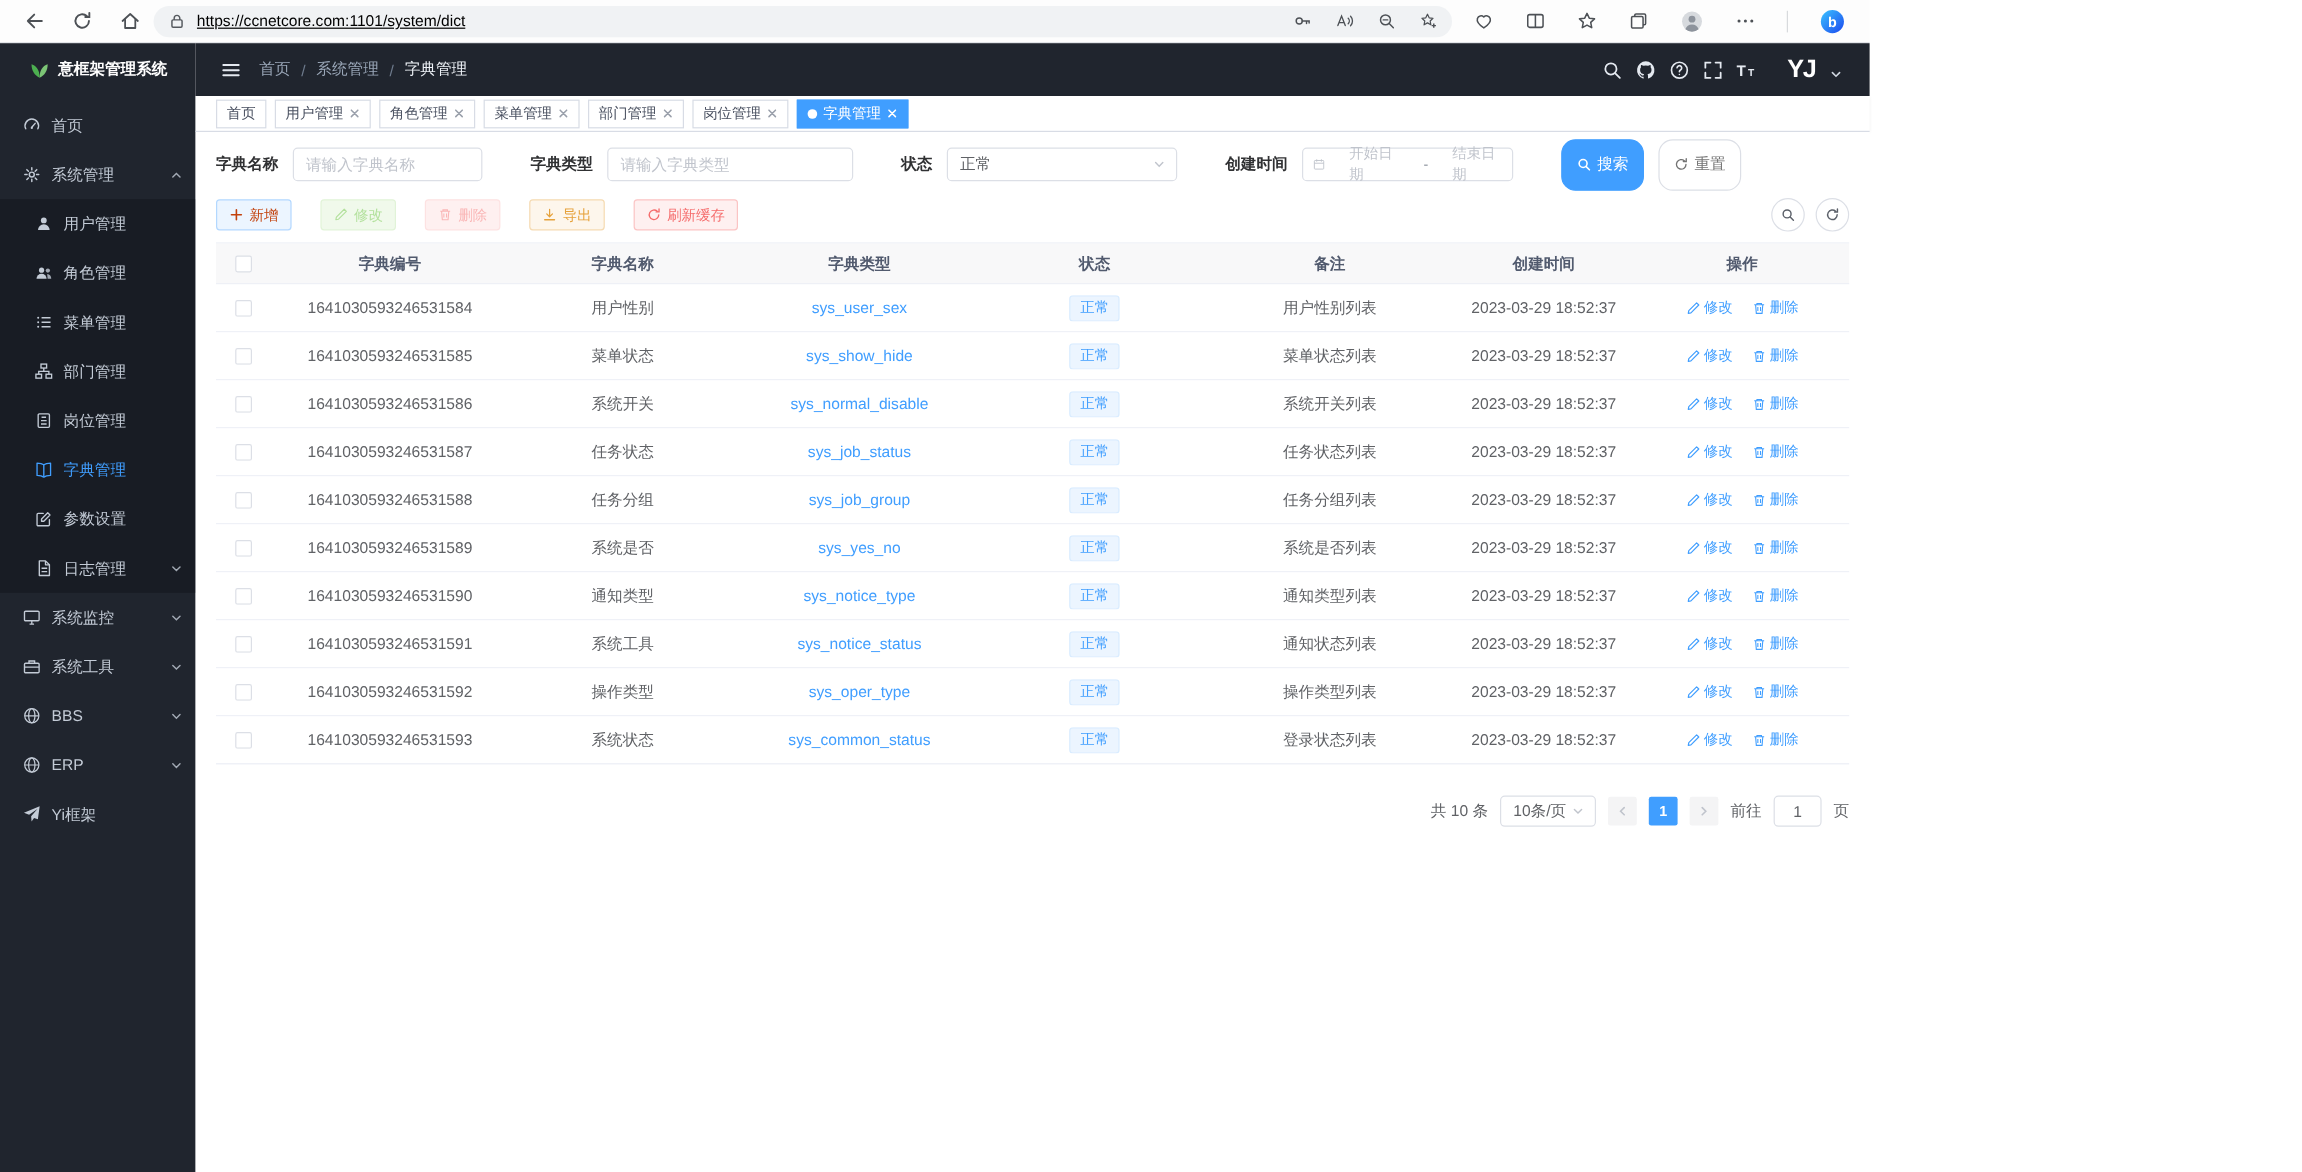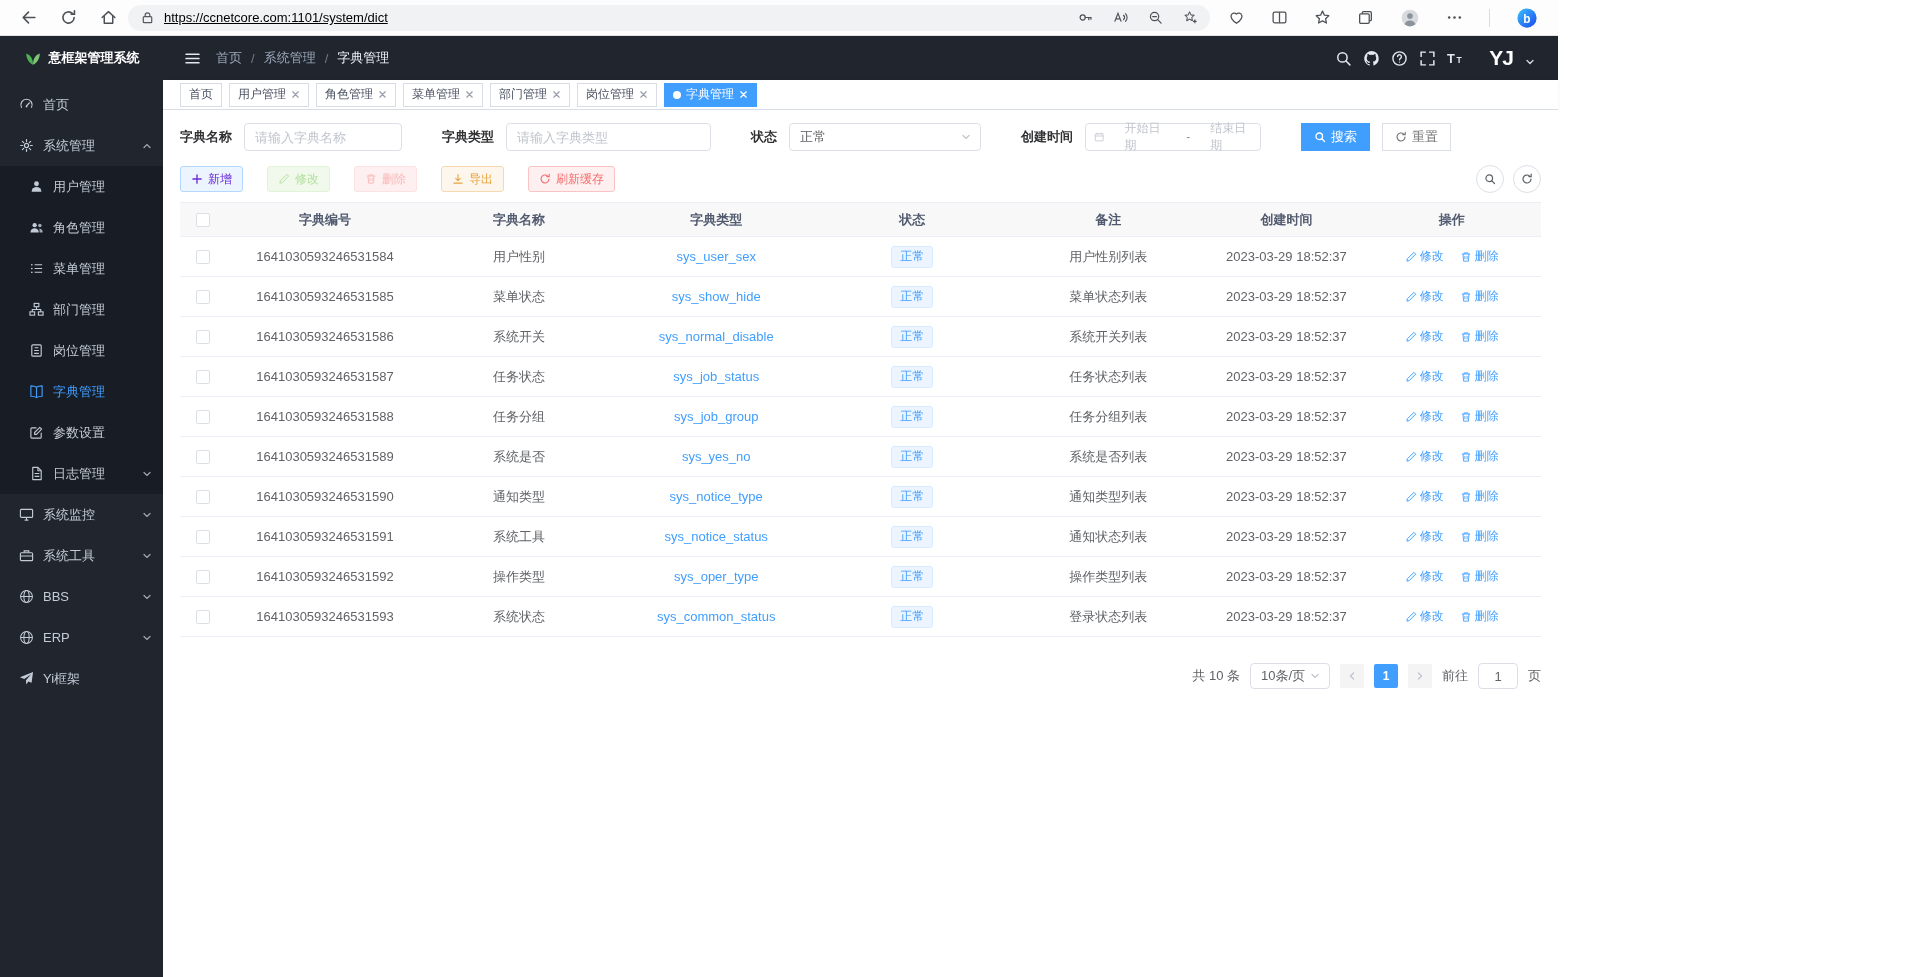--- a/index.html
+++ b/index.html
@@ -65,28 +65,28 @@
   .filter { display:flex; align-items:center; height:28px; margin-bottom:14px; }
   .f-item { display:flex; align-items:center; margin-right:40px; }
   .f-label { font-weight:bold; color:#303133; font-size:13px; margin-right:12px; white-space:nowrap; }
   .inp { height:28px; border:1px solid #dcdfe6; border-radius:4px; padding:0 10px; font-size:13px; color:#606266; outline:none; background:#fff; font-family:inherit; }
   .inp::placeholder { color:#c0c4cc; }
   .sel { height:28px; border:1px solid #dcdfe6; border-radius:4px; padding:0 8px 0 10px; font-size:13px; color:#606266; background:#fff; display:flex; align-items:center; cursor:pointer; }
   .sel .sel-val { flex:1; }
   .sel .caret { color:#c0c4cc; }
   .daterange { width:176px; height:28px; border:1px solid #dcdfe6; border-radius:4px; display:flex; align-items:center; gap:20px; padding:0 8px; color:#c0c4cc; font-size:12px; cursor:pointer; }
   .daterange .sep { color:#8a919c; }
-  .btn { height:28px; display:inline-flex; align-items:center; gap:5px; padding:0 12px; border-radius:0; font-size:13px; border:1px solid transparent; cursor:pointer; font-family:inherit; white-space:nowrap; }
+  .btn { height:43px; display:inline-flex; align-items:center; gap:5px; padding:0 12px; border-radius:12px; font-size:13px; border:1px solid transparent; cursor:pointer; font-family:inherit; white-space:nowrap; }
   .btn-primary { background:#409eff; border-color:#409eff; color:#fff; }
   .btn-default { background:#fff; border-color:#dcdfe6; color:#737373; }
 
   
   .toolbar { display:flex; align-items:center; height:28px; margin-bottom:9px; }
   .tbtn { height:26px; display:inline-flex; align-items:center; gap:5px; padding:0 10px; border-radius:3px; font-size:12px; border:1px solid; cursor:pointer; margin-right:24px; font-family:inherit; white-space:nowrap; background:#fff; }
-  .tbtn-blue   { color:#6d28d9; background:#ecf5ff; border-color:#b3d8ff; }
+  .tbtn-blue   { color:#c2410c; background:#ecf5ff; border-color:#b3d8ff; }
   .tbtn-green  { color:#b3e19d; background:#f0f9eb; border-color:#e1f3d8; cursor:not-allowed; }
   .tbtn-red-d  { color:#fab6b6; background:#fef0f0; border-color:#fde2e2; cursor:not-allowed; }
   .tbtn-orange { color:#e6a23c; background:#fdf6ec; border-color:#f5dab1; }
   .tbtn-red    { color:#f56c6c; background:#fef0f0; border-color:#fbc4c4; }
   .tool-right { margin-left:auto; display:flex; align-items:center; gap:9px; }
   .circle-btn { width:28px; height:28px; border-radius:50%; border:1px solid #dcdfe6; background:#fff; display:flex; align-items:center; justify-content:center; color:#5b6069; cursor:pointer; }
 
   
   .table { width:100%; border-top:1px solid #ebeef5; }
   .trow { display:grid; grid-template-columns:3.4% 14.5% 14% 15% 13.8% 15% 11.2% 13.1%; align-items:center; border-bottom:1px solid #ebeef5; }

